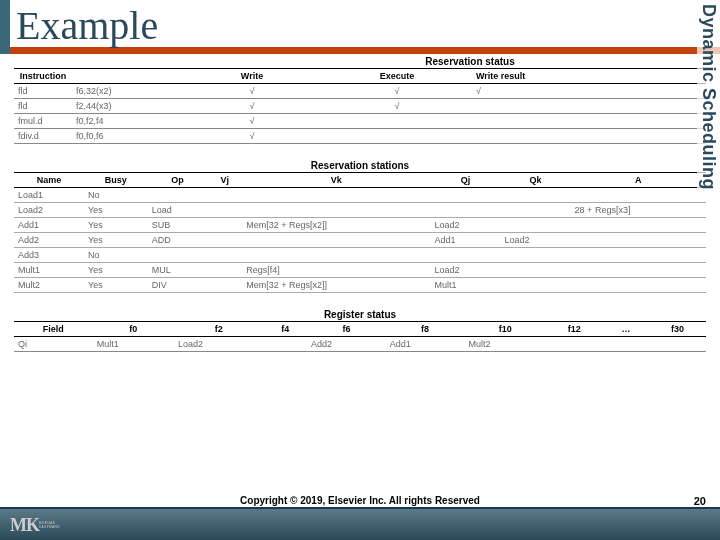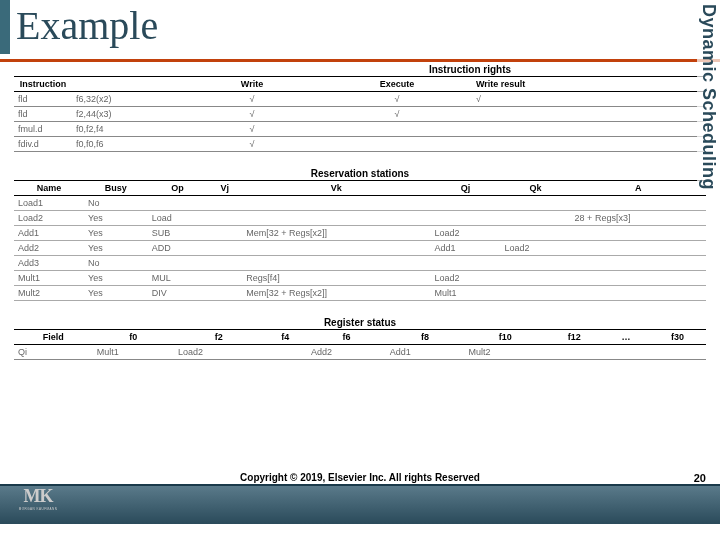--- a/index.html
+++ b/index.html
@@ -1,57 +1,57 @@
 <!DOCTYPE html>
 <html><head>
 <meta charset="utf-8">
 <style>
   * { margin: 0; padding: 0; box-sizing: border-box; }
   body { width: 720px; height: 540px; font-family: Arial, sans-serif; background: #fff; position: relative; overflow: hidden; }
-  .header { position: relative; height: 62px; border-bottom: 3px solid #c2410c; padding-left: 28px; }
+  .header { position: relative; height: 54px; border-bottom: 7px solid #c2410c; padding-left: 28px; }
   .header-accent { position: absolute; left: 0; top: 0; width: 10px; height: 54px; background: #3a6a7a; }
   .title { position: absolute; left: 16px; top: 2px; font-size: 40px; font-weight: normal; color: #2a4a5a; font-family: Georgia, serif; }
   .vlabel { position: absolute; right: 0; top: 2px; writing-mode: vertical-rl; text-orientation: mixed; font-size: 18px; font-weight: bold; color: #2a4a5a; background: rgba(255,255,255,0.7); padding: 2px 1px; letter-spacing: 0.5px; z-index: 10; }
   .content { padding: 0 14px 0 14px; }
   .sec-title { text-align: center; font-weight: bold; font-size: 10px; margin: 2px 0 1px; }
   table { width: 100%; border-collapse: collapse; font-size: 9px; }
   th { text-align: center; font-weight: bold; padding: 2px 4px; border-bottom: 1px solid #000; }
   td { padding: 2px 4px; border-bottom: 1px solid #888; color: #666; }
   .t1 th:first-child, .t1 td:first-child { width: 58px; }
   .t1 th:nth-child(2), .t1 td:nth-child(2) { width: 110px; }
   .t1 th:nth-child(3), .t1 td:nth-child(3) { width: 140px; text-align: center; }
   .t1 th:nth-child(4), .t1 td:nth-child(4) { width: 150px; text-align: center; }
   .t1 th:nth-child(5), .t1 td:nth-child(5) { text-align: left; }
   .t1 .top-border { border-top: 1.5px solid #000; }
   .gap { height: 14px; }
   .t2 td, .t2 th { font-size: 9px; }
   .t2 th { border-top: 1.5px solid #000; border-bottom: 1.5px solid #000; }
   .t2 td { border-bottom: 1px solid #aaa; }
   .t3 th { border-top: 1.5px solid #000; border-bottom: 1.5px solid #000; }
-  .footer { position: absolute; bottom: 16px; left: 0; right: 0; height: 40px; background: linear-gradient(#5a7a8a,#2a4a5a); border-top: 2px solid #1a3a4a; display: flex; align-items: flex-start; }
-  .logo { width: 56px; height: 30px; margin-left: 10px; display: flex; flex-direction: column; align-items: center; color: #ccc; }
+  .footer { position: absolute; bottom: 0; left: 0; right: 0; height: 33px; background: linear-gradient(#5a7a8a,#2a4a5a); border-top: 2px solid #1a3a4a; display: flex; align-items: flex-end; }
+  .logo { width: 56px; height: 30px; margin-left: 10px; display: flex; flex-direction: row; align-items: center; color: #ccc; }
   .logo-mk { font-size: 18px; font-weight: bold; letter-spacing: -1px; font-family: Georgia, serif; }
   .logo-sub { font-size: 3px; letter-spacing: 0.5px; }
   .copyright { position: absolute; left: 50%; transform: translateX(-50%); top: -14px; font-size: 10px; font-weight: bold; color: #000; }
   .pagenum { position: absolute; right: 14px; top: -14px; font-size: 11px; font-weight: bold; color: #000; }
   .chk { font-family: 'Segoe UI Symbol', sans-serif; }
 </style>
 </head>
 <body>
 
 <div class="header">
   <div class="header-accent"></div>
   <div class="title">Example</div>
 </div>
 
 <div class="vlabel">Dynamic Scheduling</div>
 
 <div class="content">
 
-  <div class="sec-title" style="margin-left:220px">Instruction rights</div>
+  <div class="sec-title" style="margin-left:220px">Reservation status</div>
   <table class="t1">
     <thead>
         <tr class="top-border">
       <th>Instruction</th>
       <th></th>
       <th>Write</th>
       <th>Execute</th>
       <th>Write result</th>
     </tr>
       </thead>

